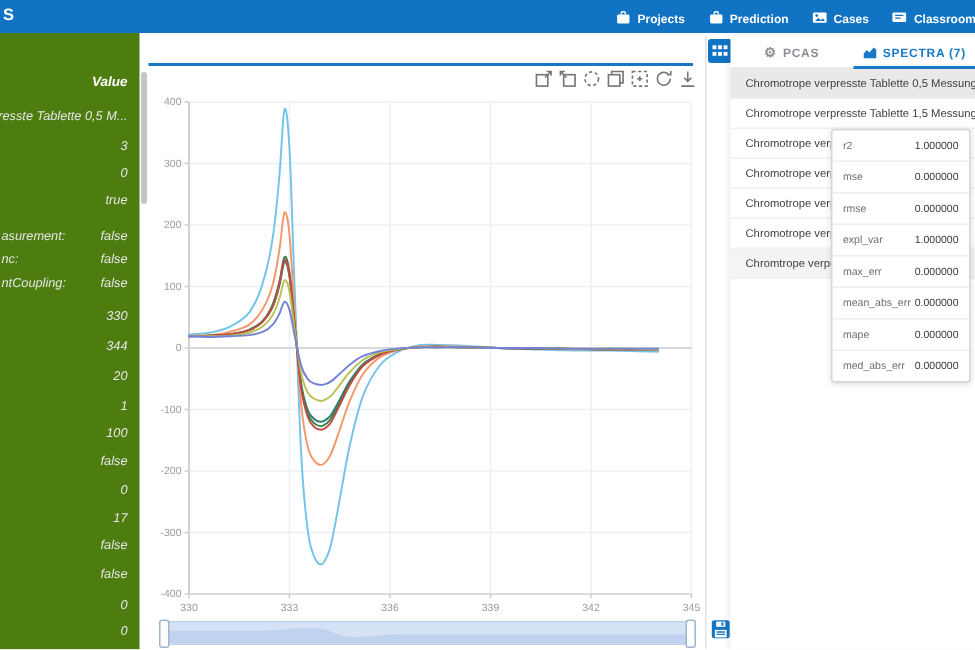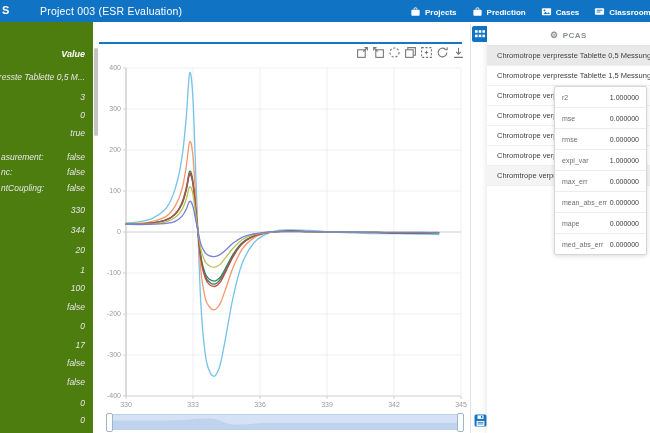--- a/index.html
+++ b/index.html
@@ -58,21 +58,20 @@
   .slider-handle.left{left:-2px;}
   .slider-handle.right{right:-2px;}
 </style>
 </head>
 <body>
 
 <div class="stage">
 
   <div class="topbar">
     <span class="logo-frag">S</span>
-    <span class="tb-title">Project 003 (ESR Evaluation)</span>
     <div class="tb-nav">
         <div class="tb-item">
           <span>
             <svg width="11" height="11" viewBox="0 0 12 12">
               <rect x="1.5" y="4" width="9" height="6.5" rx="1" fill="#fff"></rect>
               <path d="M4.5 4V3a1 1 0 0 1 1-1h1a1 1 0 0 1 1 1v1" stroke="#fff" fill="none" stroke-width="1"></path>
             </svg>
           </span>
           <span>Projects</span>
         </div>
@@ -325,20 +324,26 @@
       <path d="M3.4 7.7h5.2M3.4 9.2h5.2" stroke="#1676c4" stroke-width="0.8"></path>
     </svg>
   </div>
 
   <div class="right-panel">
     <div class="rp-tabs" id="rp-tabs">
         <div class="rp-tab">
           <span class="rp-gear">⚙</span>
           <span>PCAS</span>
         </div>
+        <div class="rp-tab active">
+          <span><svg width="10" height="10" viewBox="0 0 12 12">
+              <path d="M1 10.5V7l2.5-3 2 2L9 2l2 1.6v6.9z" fill="#1779c9"></path>
+            </svg></span>
+          <span>SPECTRA (7)</span>
+        </div>
       </div>
     <div class="rp-list" id="rp-list">
         <div class="rp-item sel">Chromotrope verpresste Tablette 0,5 Messung 1,1_r</div>
         <div class="rp-item">Chromotrope verpresste Tablette 1,5 Messung 1_resu</div>
         <div class="rp-item">Chromotrope verpres</div>
         <div class="rp-item">Chromotrope verpres</div>
         <div class="rp-item">Chromotrope verpres</div>
         <div class="rp-item">Chromotrope verpres</div>
         <div class="rp-item hov">Chromtrope verpress</div>
       </div>

